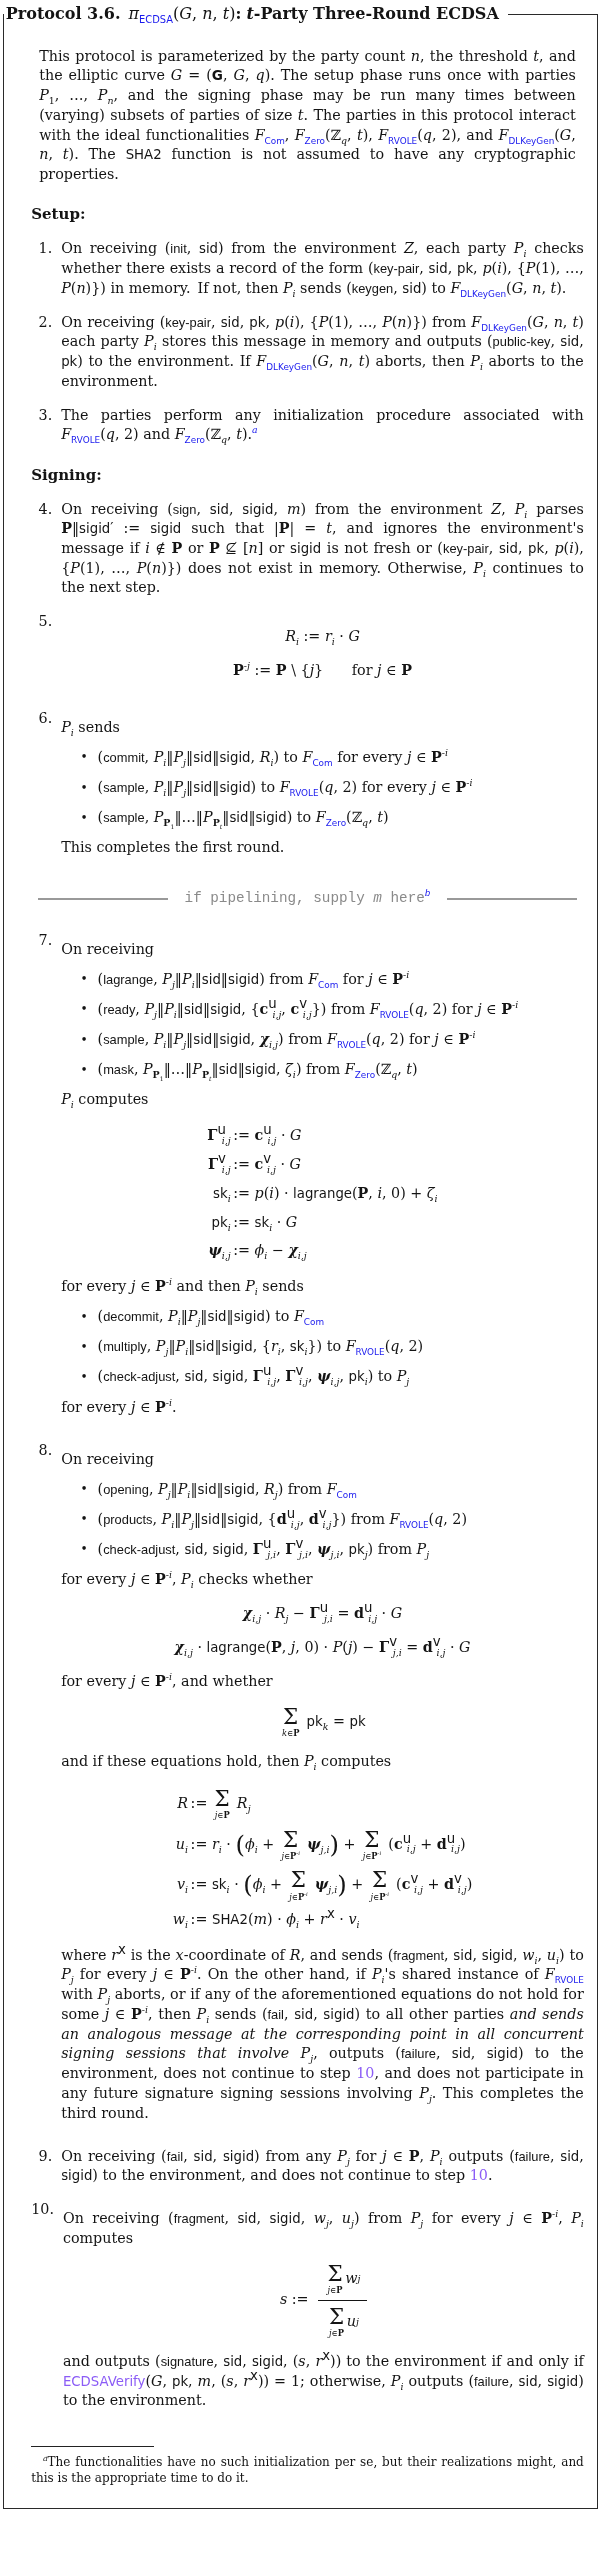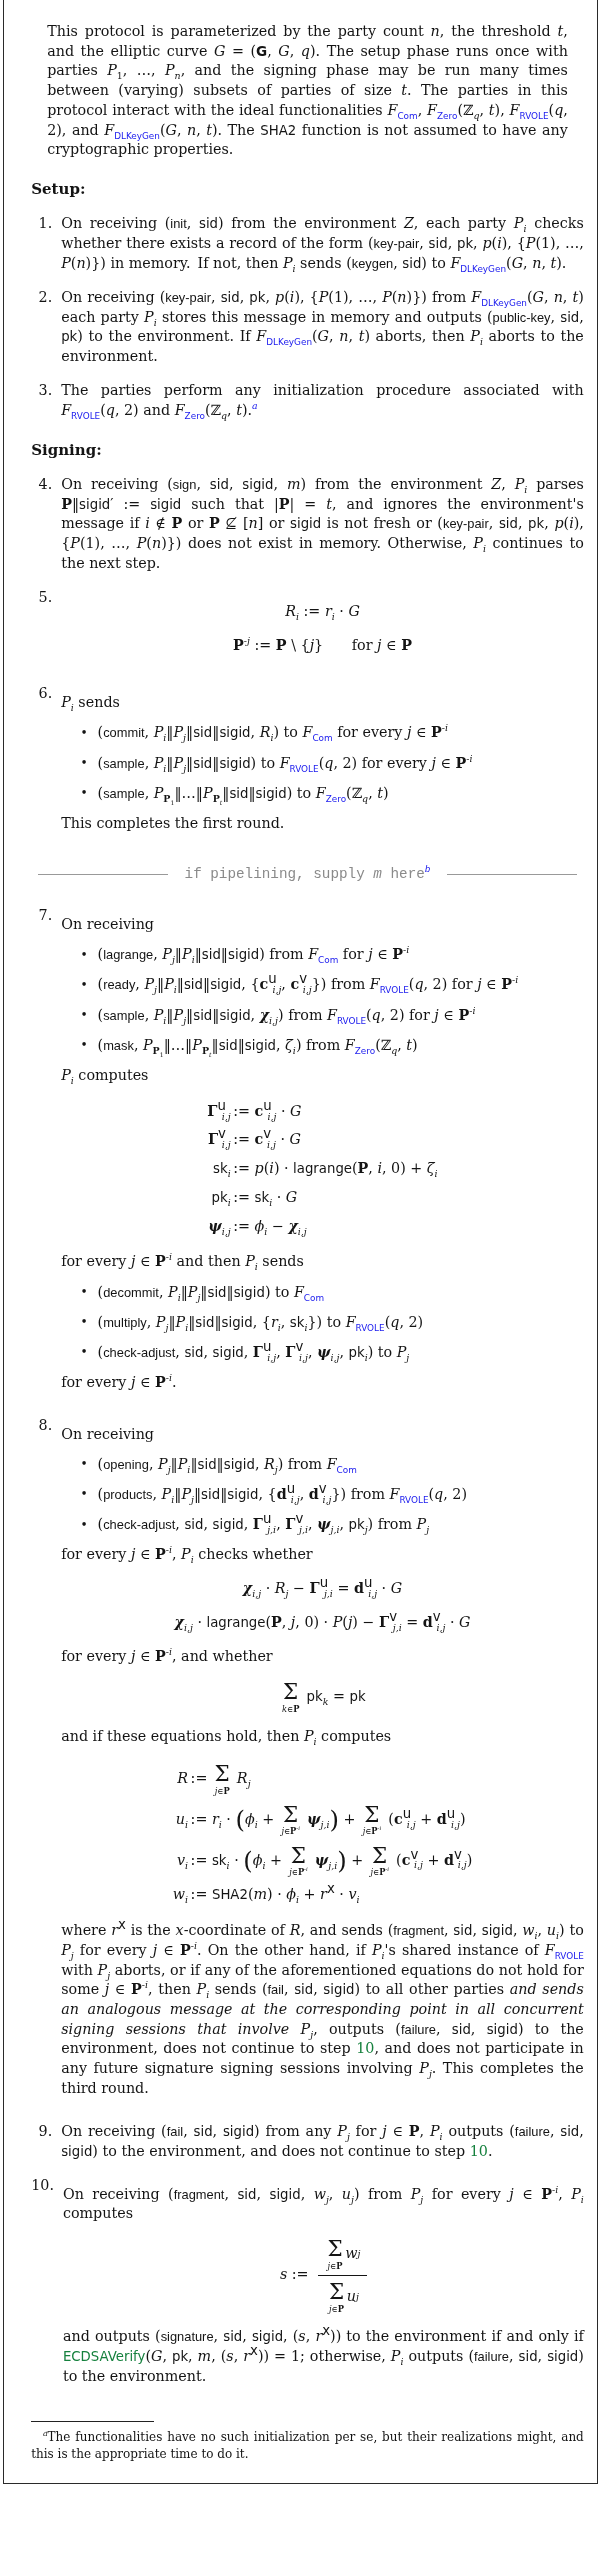--- a/index.html
+++ b/index.html
@@ -3,41 +3,41 @@
 <meta charset="utf-8">
 <style>
   html,body{margin:0;padding:0;background:#fff;}
   body{width:601px;font-family:"DejaVu Serif","Liberation Serif",serif;color:#141414;
        font-size:14.3px;line-height:1.38;-webkit-font-smoothing:antialiased;}
   .page{padding:2.6px 3.2px 0 3.2px;}
   .title{position:relative;z-index:2;display:inline-block;background:#fff;
          font-size:16px;padding:0 9px 2.6px 1.3px;margin-left:1.3px;white-space:nowrap;}
   .frame{position:relative;z-index:1;margin-top:-13.6px;border:1.3px solid #2a2a2a;
          padding:23px 13px 11.7px 27px;min-height:2495px;box-sizing:border-box;}
-  .par{text-align:justify;margin:9px 16px;}
+  .par{text-align:justify;margin:9px 8px;}
   .heading{font-weight:bold;font-size:15px;margin:19.4px 0 5.2px 0;}
   .step{display:flex;margin:14.3px 0;}
   .num{flex:0 0 30px;text-align:right;padding-right:9px;box-sizing:border-box;}
   .stxt{flex:1;min-width:0;text-align:justify;}
   .sblock{margin:9px 0;text-align:justify;}
   .bullet{display:flex;margin:10.4px 0 10.4px 19.4px;text-align:left;}
   .dot{flex:0 0 17px;font-size:0.85em;padding-top:1.3px;}
   .btxt{flex:1;}
   .eq{text-align:center;margin:14.3px 0;}
   .align{display:table;margin:11.7px auto;}
   .arow{display:table-row;}
   .alhs{display:table-cell;text-align:right;padding:4.5px 2.6px 4.5px 0;vertical-align:middle;}
   .arhs{display:table-cell;text-align:left;padding:4.5px 0;vertical-align:middle;}
   .tt{font-family:Liberation Sans, sans-serif;font-size:0.9em;}
   .sf{font-family:"DejaVu Sans","Liberation Sans",sans-serif;font-size:0.93em;}
   .bb{font-family:"DejaVu Sans","Liberation Sans",sans-serif;font-weight:bold;font-size:0.95em;}
   sub,sup{font-size:0.66em;line-height:0;}
   sub.fb{color:#1a1aee;font-family:"DejaVu Sans","Liberation Sans",sans-serif;font-size:0.62em;}
   sub.ss,sup+sub{margin-left:-0.45em;}
-  .ref{color:#15803d;}
+  .ref{color:#8b5cf6;}
   .fnref{color:#1a1aee;}
   .sum{display:inline-flex;flex-direction:column;align-items:center;vertical-align:middle;
        margin:0 2.6px;line-height:1;}
   .sg{font-size:1.5em;line-height:1;}
   .sl{font-size:0.58em;margin-top:1.9px;line-height:1;}
   .lp{font-size:1.7em;vertical-align:middle;line-height:0;}
   .frac{display:inline-flex;flex-direction:column;align-items:center;vertical-align:middle;margin-left:5.2px;}
   .fnm{border-bottom:1.3px solid #141414;padding:0 6.5px 5.2px 6.5px;display:inline-flex;align-items:center;}
   .fdn{padding-top:5.2px;display:inline-flex;align-items:center;}
   .divider{display:flex;align-items:center;justify-content:space-between;gap:15.6px;
@@ -45,20 +45,21 @@
   .dline{height:1.3px;background:#999;flex:0 0 130px;}
   .dtext{white-space:nowrap;}
   .footnotes{margin-top:26px;font-size:12px;line-height:1.4;}
   .fnrule{width:123px;border-top:1px solid #222;margin-bottom:6.5px;}
   .footnotes .fnp{margin:1.9px 0;text-indent:11.7px;text-align:justify;}
 </style>
 </head>
 <body>
 
 <div class="page">
+  <div class="title"><b>Protocol 3.6.</b> <i>π</i><sub class="fb">ECDSA</sub>(<i>G</i>, <i>n</i>, <i>t</i>)<b>:</b> <b><i>t</i>-Party Three-Round ECDSA</b></div>
   <div class="frame">
 
     <div class="par">This protocol is parameterized by the party count <i>n</i>, the threshold <i>t</i>, and the elliptic curve <i>G</i> = (<span class="bb">G</span>, <i>G</i>, <i>q</i>). The setup phase runs once with parties <i>P</i><sub>1</sub>, …, <i>P</i><sub><i>n</i></sub>, and the signing phase may be run many times between (varying) subsets of parties of size <i>t</i>. The parties in this protocol interact with the ideal functionalities <i>F</i><sub class="fb">Com</sub>, <i>F</i><sub class="fb">Zero</sub>(ℤ<sub><i>q</i></sub>, <i>t</i>), <i>F</i><sub class="fb">RVOLE</sub>(<i>q</i>, 2), and <i>F</i><sub class="fb">DLKeyGen</sub>(<i>G</i>, <i>n</i>, <i>t</i>). The <span class="sf">SHA2</span> function is not assumed to have any cryptographic properties.</div>
 
     <div class="heading">Setup:</div>
 
     <div class="step">
       <span class="num">1.</span>
       <div class="stxt">On receiving (<span class="tt">init</span>, <span class="sf">sid</span>) from the environment <i>Z</i>, each party <i>P</i><sub><i>i</i></sub> checks whether there exists a record of the form (<span class="tt">key-pair</span>, <span class="sf">sid</span>, <span class="sf">pk</span>, <i>p</i>(<i>i</i>), {<i>P</i>(1), …, <i>P</i>(<i>n</i>)}) in memory. If not, then <i>P</i><sub><i>i</i></sub> sends (<span class="tt">keygen</span>, <span class="sf">sid</span>) to <i>F</i><sub class="fb">DLKeyGen</sub>(<i>G</i>, <i>n</i>, <i>t</i>).</div>
     </div>

